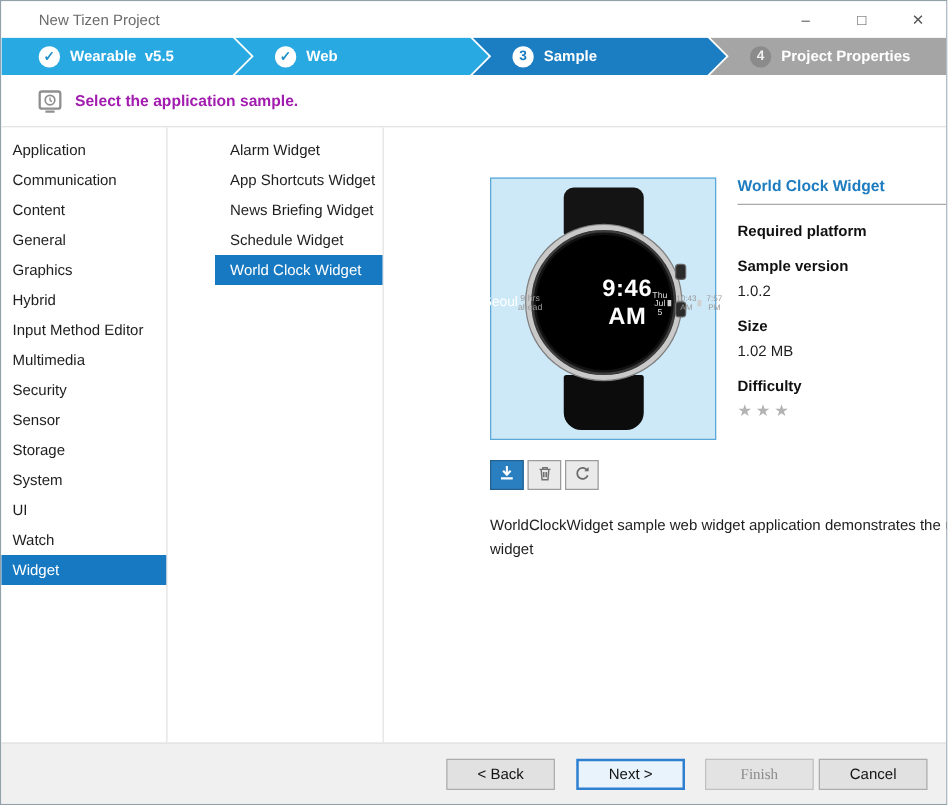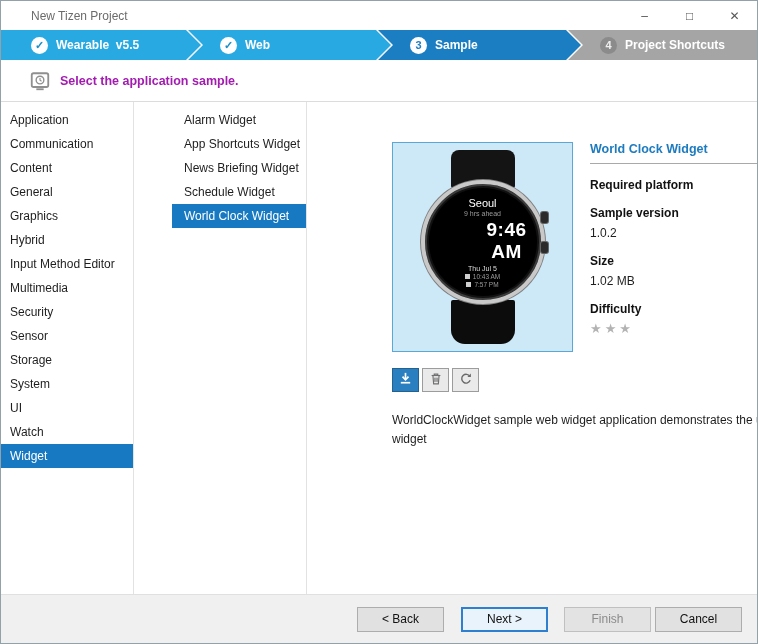--- a/index.html
+++ b/index.html
@@ -66,21 +66,21 @@
   .strap{ position:absolute; left:30px; width:64px; background:#141414; }
   .strap.top{ top:0; height:38px; border-radius:8px 8px 2px 2px; }
   .strap.bottom{ bottom:0; height:44px; border-radius:2px 2px 14px 14px; background:#0c0c0c; }
   .case{ position:absolute; top:30px; left:0; width:124px; height:124px; border-radius:50%;
     background:#111; border:4px solid #c9c9c9;
     box-shadow:0 0 0 1px #7e7e7e, inset 0 0 0 2px #3c3c3c; }
   .crown{ position:absolute; right:-3px; width:7px; height:11px; background:#2b2b2b;
     border-radius:2px; box-shadow:0 0 0 1px #666; }
   .crown.c1{ top:62px; } .crown.c2{ top:92px; }
   .face{ position:absolute; top:38px; left:8px; width:108px; height:108px; border-radius:50%;
-    background:#000; color:#fff; display:flex; flex-direction:column;
+    background:#000; color:#fff; display:flex; 
     align-items:center; justify-content:center; text-align:center; }
   .face .city{ font-size:11px; }
   .face .offset{ font-size:7px; color:#9a9a9a; margin-top:1px; }
   .face .time{ font-size:19px; font-weight:bold; margin-top:2px; letter-spacing:.5px;margin-left:48px; }
   .face .date{ font-size:7px; color:#ddd; margin-top:2px; }
   .face .small{ font-size:6.5px; color:#9a9a9a; margin-top:1px;
     display:flex; align-items:center; gap:3px; }
   .face .sq{ width:5px; height:5px; background:#cfcfcf; display:inline-block; }
 
   
@@ -98,21 +98,21 @@
   .field-label{ font-weight:bold; font-size:12px; color:#111; margin-top:14px; }
   .field-value{ font-size:12px; color:#1e1e1e; margin-top:6px; }
   .stars{ color:#b3b3b3; font-size:13px; letter-spacing:3px; margin-top:5px; }
 
   
   .footer{ height:49px; flex-shrink:0; background:#f0f0f0; border-top:1px solid #e0e0e0;
     display:flex; align-items:center; justify-content:flex-end; padding-right:15px; }
   .btn{ min-width:87px; height:25px; background:#e1e1e1; border:1px solid #adadad;
     font-family:inherit; font-size:12px; color:#111; cursor:pointer; }
   .btn.next{ border:2px solid #2f7fd0; background:#e9f3fb; margin-left:17px; }
-  .btn.finish{ margin-left:16px; }
+  .btn.finish{ margin-left:16px;font-family:Liberation Serif, serif; }
   .btn.finish:disabled{ color:#8b8b8b; background:#e3e3e3; border-color:#c0c0c0; cursor:default; }
   .btn.cancel{ margin-left:4px; }
 </style>
 </head>
 <body>
 
 <div class="window">
 
   <div class="titlebar">
     <span class="title">New Tizen Project</span>
@@ -137,21 +137,21 @@
     <div class="step step-mid bg-blue">
       <span class="step-circle">✓</span>
       <span class="step-label">Web</span>
     </div>
     <div class="step step-mid bg-darkblue">
       <span class="step-circle">3</span>
       <span class="step-label">Sample</span>
     </div>
     <div class="step step-last bg-gray">
       <span class="step-circle">4</span>
-      <span class="step-label">Project Shortcuts</span>
+      <span class="step-label">Project Properties</span>
     </div>
   </div>
 
   <div class="instruction">
     <span class="icon">
       <svg viewBox="0 0 24 24" width="22" height="22">
         <rect x="3" y="3.5" width="18" height="15" rx="2" fill="none" stroke="#8f8f8f" stroke-width="2"></rect>
         <circle cx="12" cy="11" r="4.2" fill="none" stroke="#8f8f8f" stroke-width="1.5"></circle>
         <path d="M12 8.8v2.4l1.7 1.1" stroke="#8f8f8f" stroke-width="1.2" fill="none"></path>
         <path d="M8 21h8" stroke="#8f8f8f" stroke-width="2"></path>

